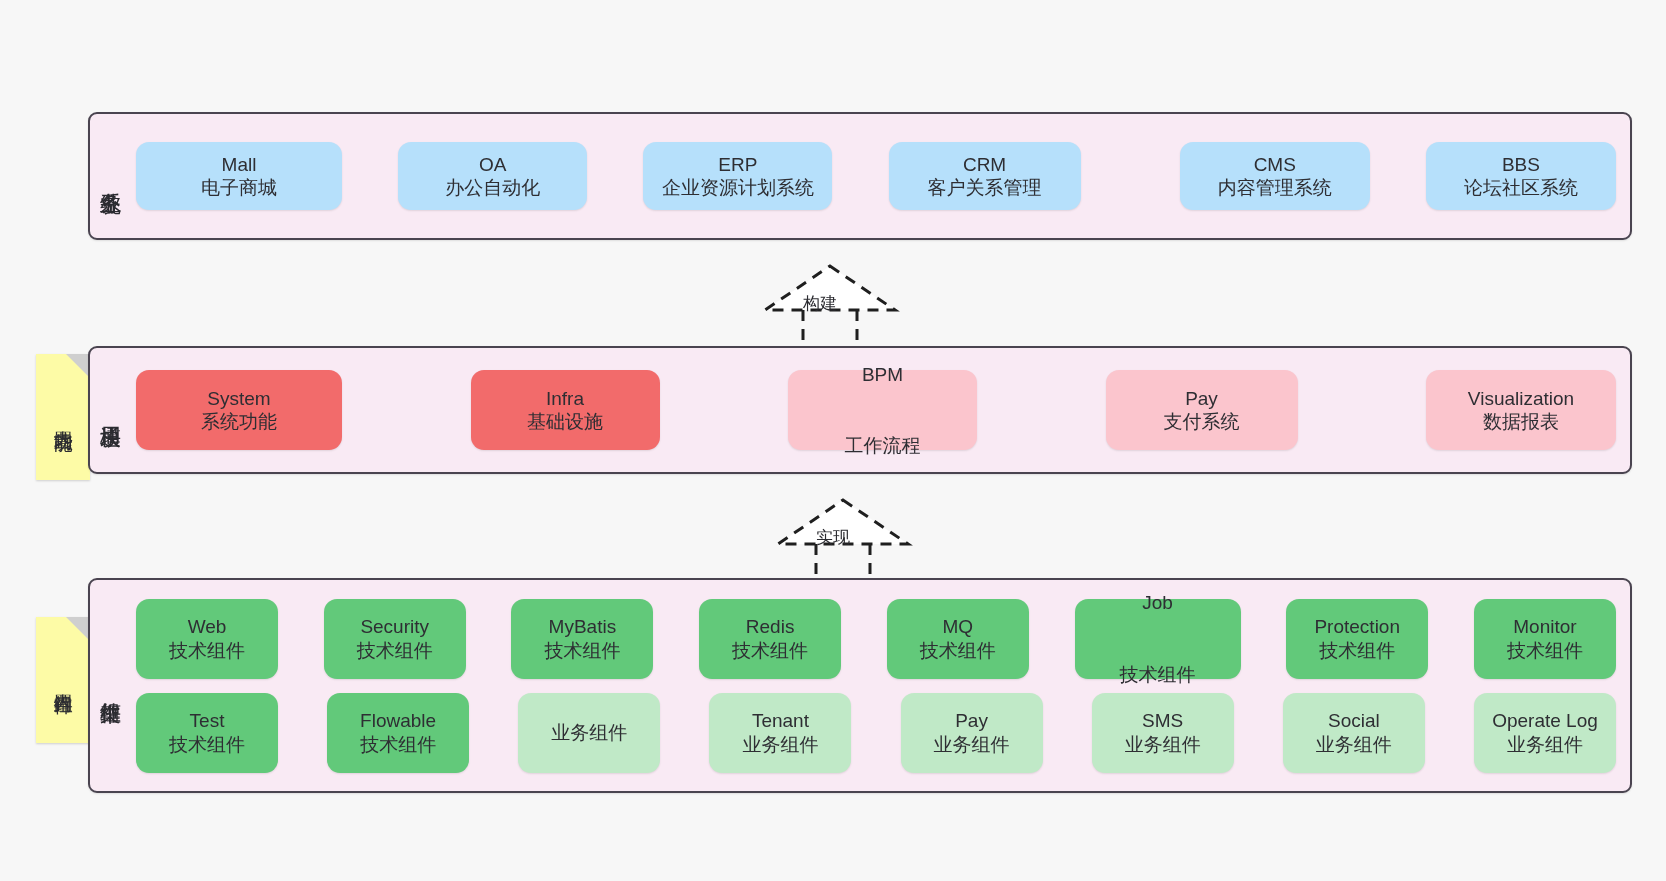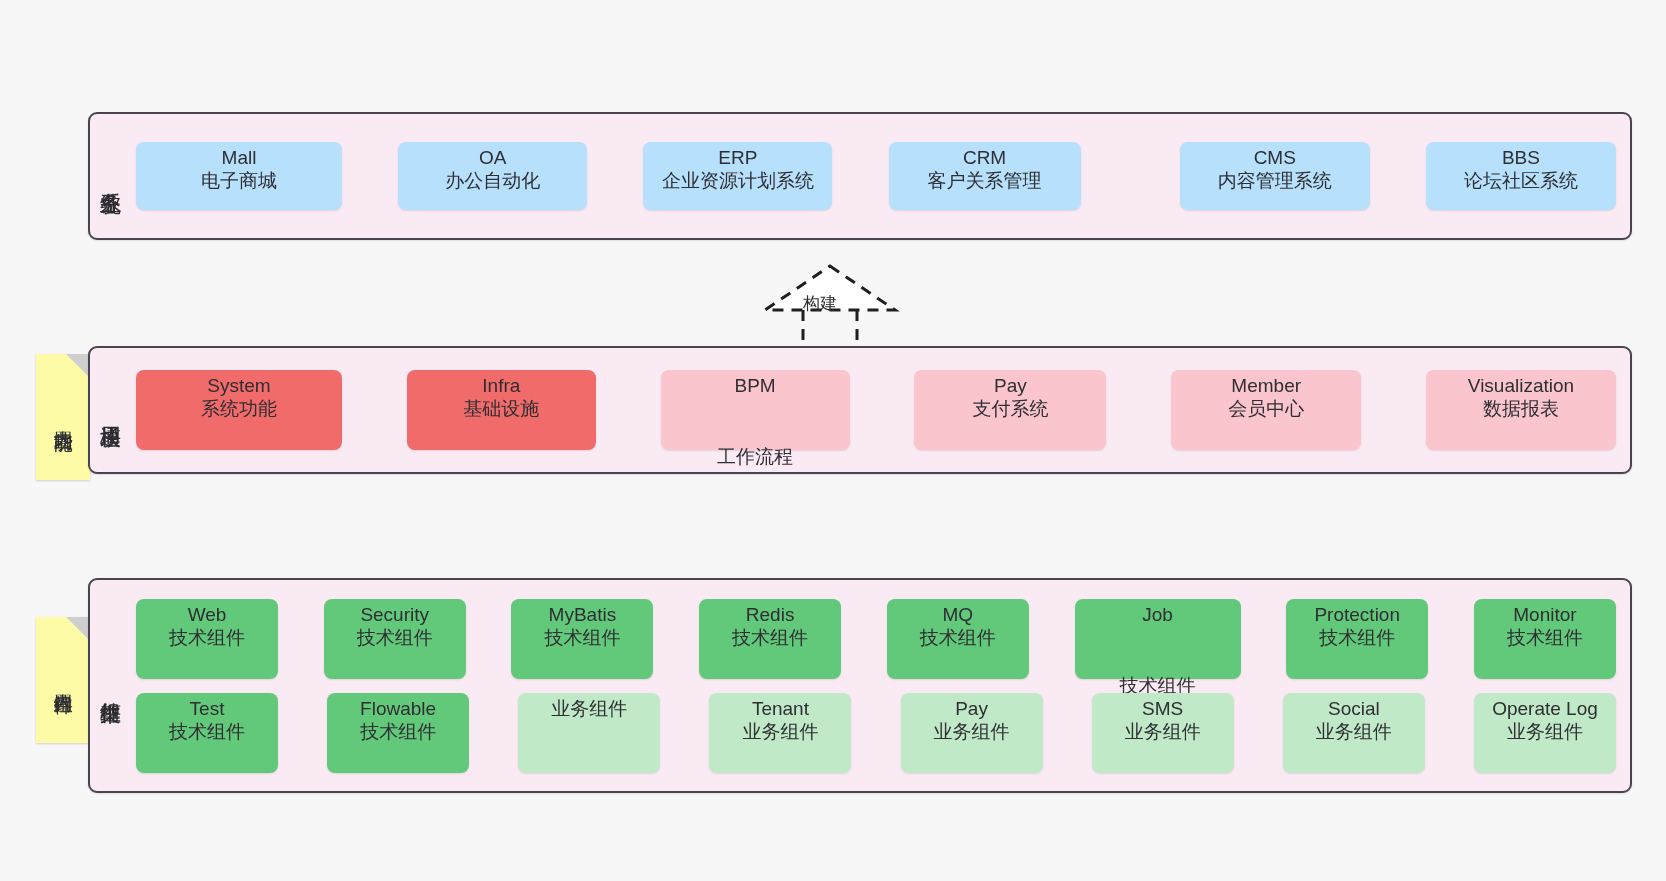--- a/index.html
+++ b/index.html
@@ -71,24 +71,25 @@
     display: flex;
     align-items: stretch;
     justify-content: space-between;
     width: 100%;
     gap: 0;
   }
 
   
   .card {
     box-sizing: border-box;
-    border-radius: 8px;
+    border-radius: 13px;
     display: flex;
     flex-direction: column;
     align-items: center;
+    justify-content: center;
     text-align: center;
     font-size: 19px;
     line-height: 1.22;
     color: #2e2e33;
     box-shadow: 0 1px 2px rgba(0,0,0,0.10);
     padding: 4px 6px;
   }
   .card .t1 { display: block; }
   .card .t2 { display: block; }
 
@@ -200,30 +201,33 @@
       </div>
       <div class="card pink" style="width:189px;height:80px;gap:48px;">
         <span class="t1">BPM</span>
         <span class="t2">工作流程</span>
       </div>
       <div class="card pink" style="width:192px;height:80px;">
         <span class="t1">Pay</span>
         <span class="t2">支付系统</span>
       </div>
       <div class="card pink" style="width:190px;height:80px;">
-        <span class="t1">Member</span>
-        <span class="t2">会员中心</span>
-      </div>
-      <div class="card pink" style="width:190px;height:80px;">
         <span class="t1">Visualization</span>
         <span class="t2">数据报表</span>
       </div>
     </div>
   </div>
 
+  <div class="connector" style="left:768px; top:496px; width:150px; height:82px;">
+    <svg width="150" height="82" viewBox="0 0 150 82">
+      <path d="M 75 4 L 140 48 L 10 48 Z" fill="#ffffff" stroke="#1f1f1f" stroke-width="3" stroke-dasharray="11,8" stroke-linejoin="miter"></path>
+      <path d="M 48 48 L 48 82 M 102 48 L 102 82" fill="none" stroke="#1f1f1f" stroke-width="3" stroke-dasharray="11,8"></path>
+    </svg>
+    <span class="conn-label" style="left:48px; top:30px;">实现</span>
+  </div>
 
   <div class="sticky" style="left:36px; top:617px; width:54px; height:126px;">
     <span class="fold"></span>
     <span>内置组件</span>
   </div>
 
   <div class="layer-panel" id="layer-2" style="left:88px; top:578px; width:1544px; height:215px;">
     <div class="layer-caption">框架组件</div>
     <div class="layer-body two-rows">
 

